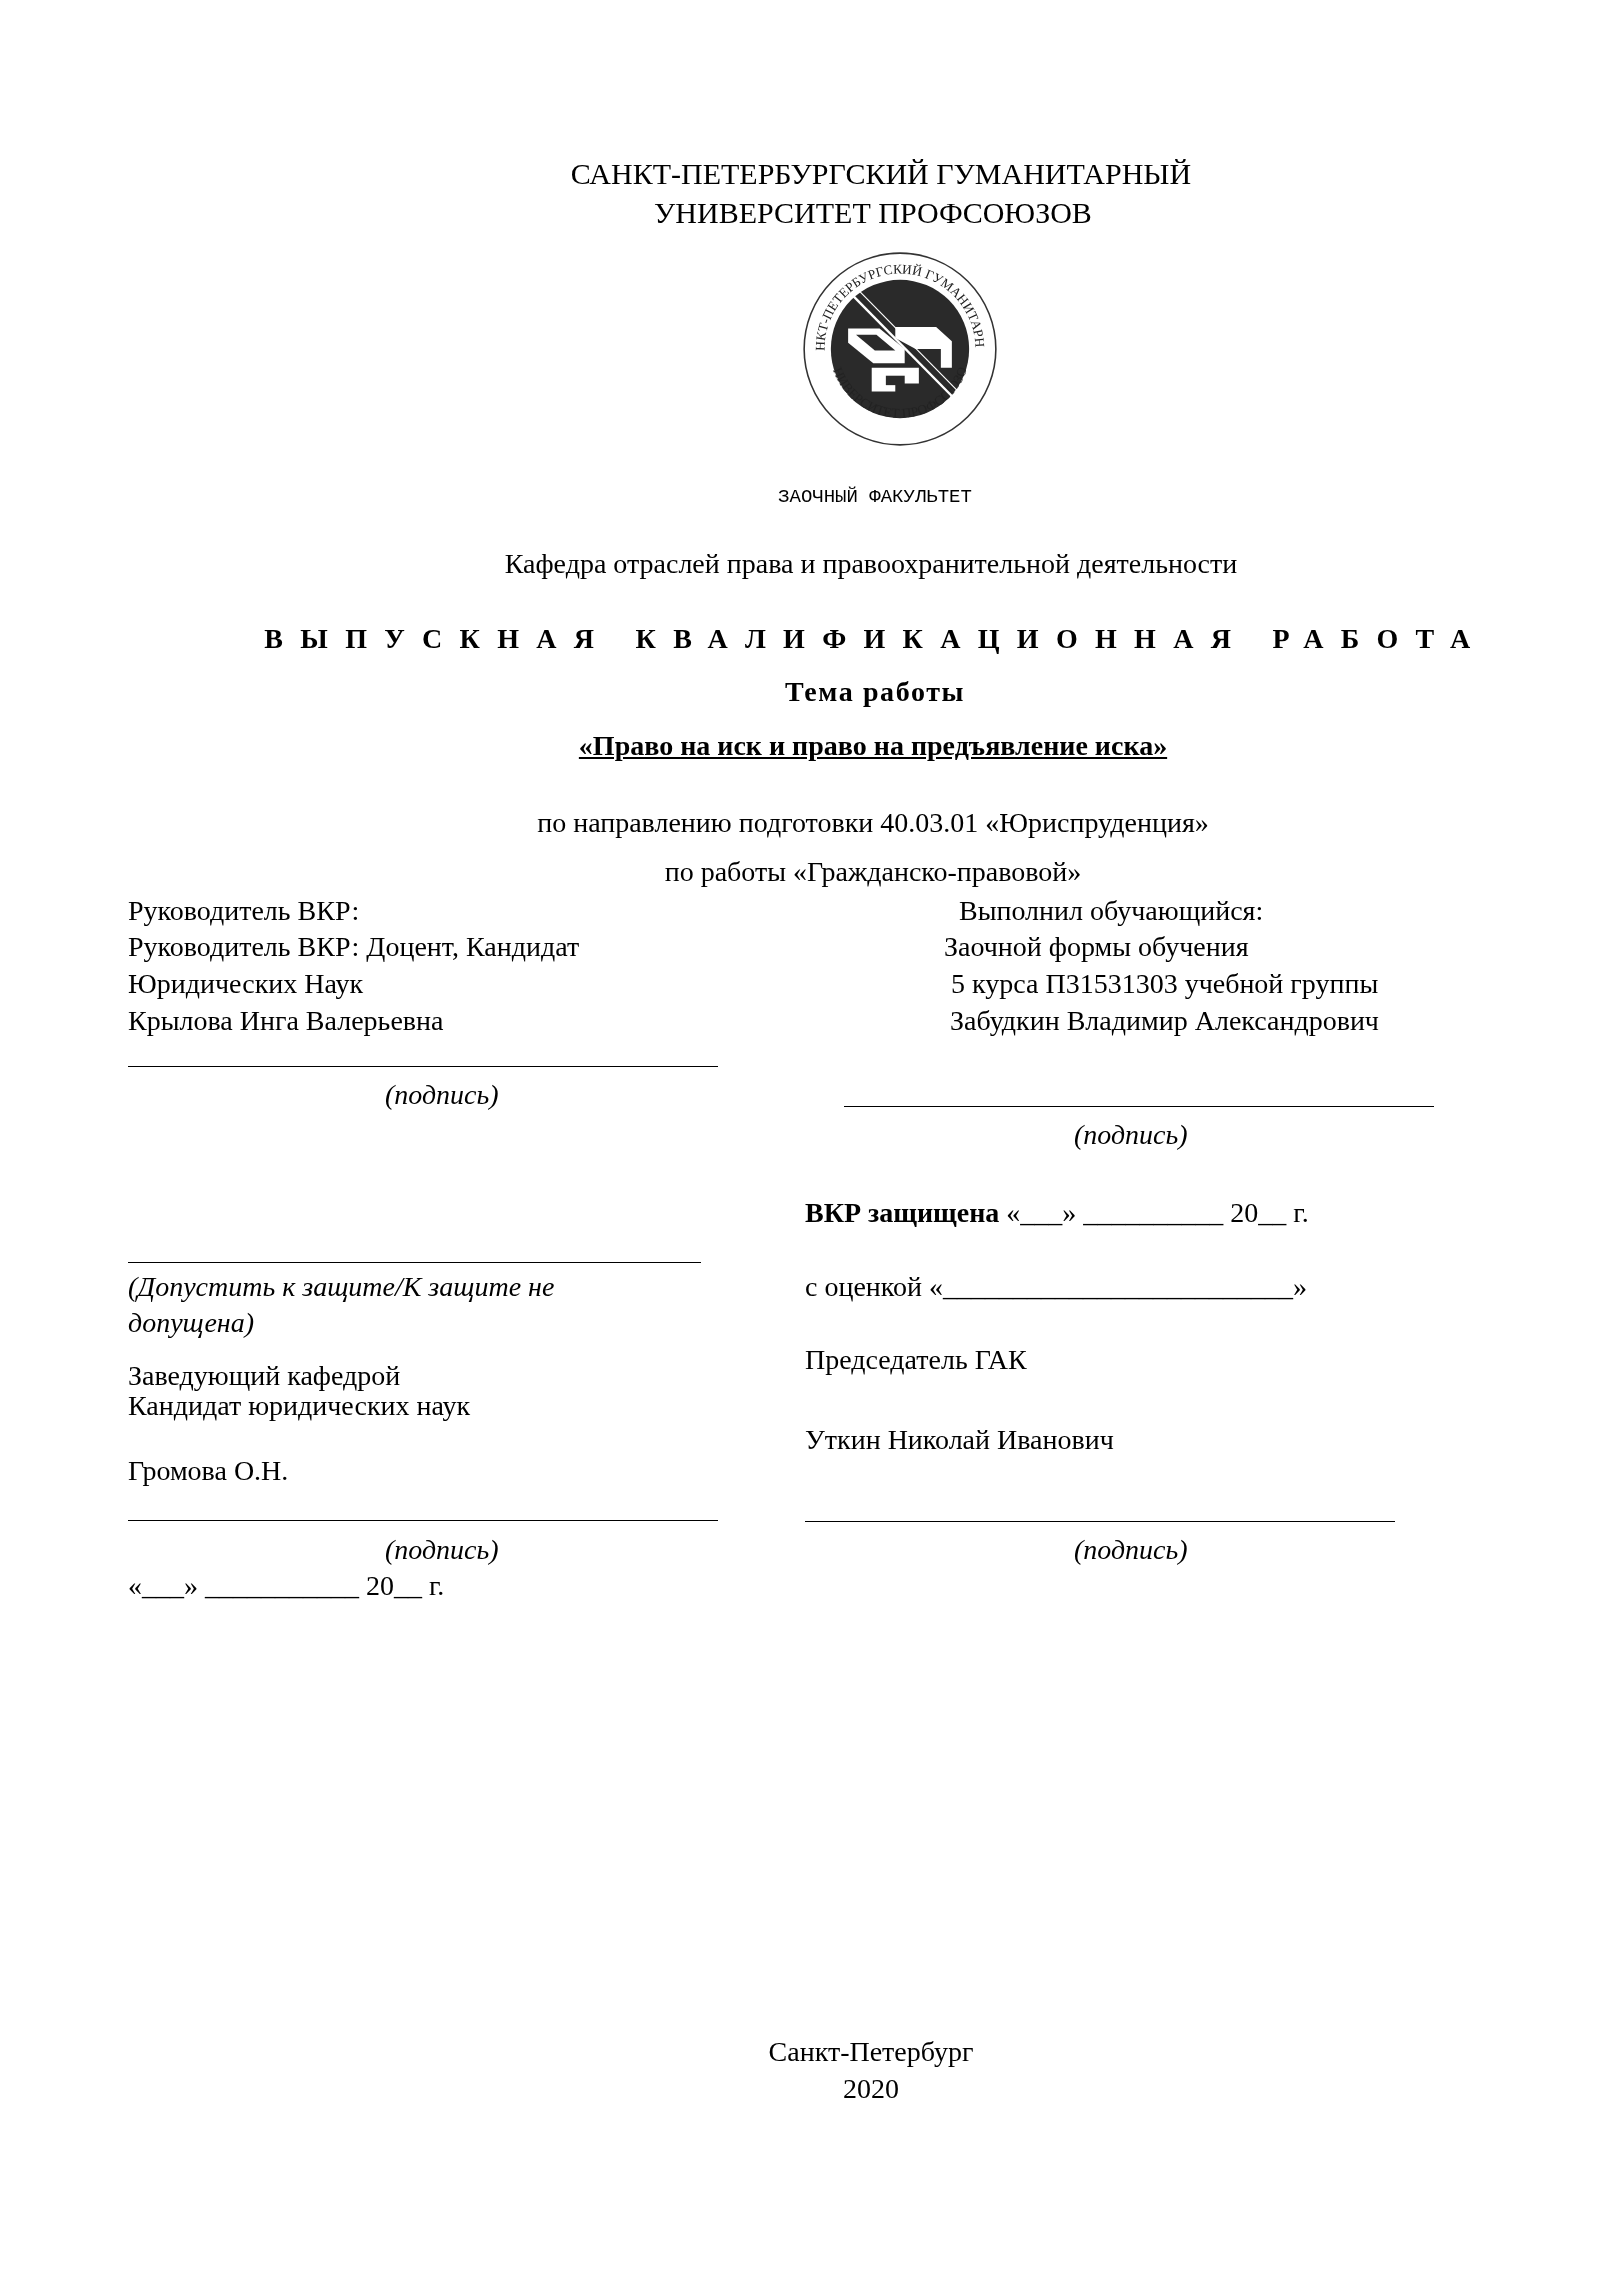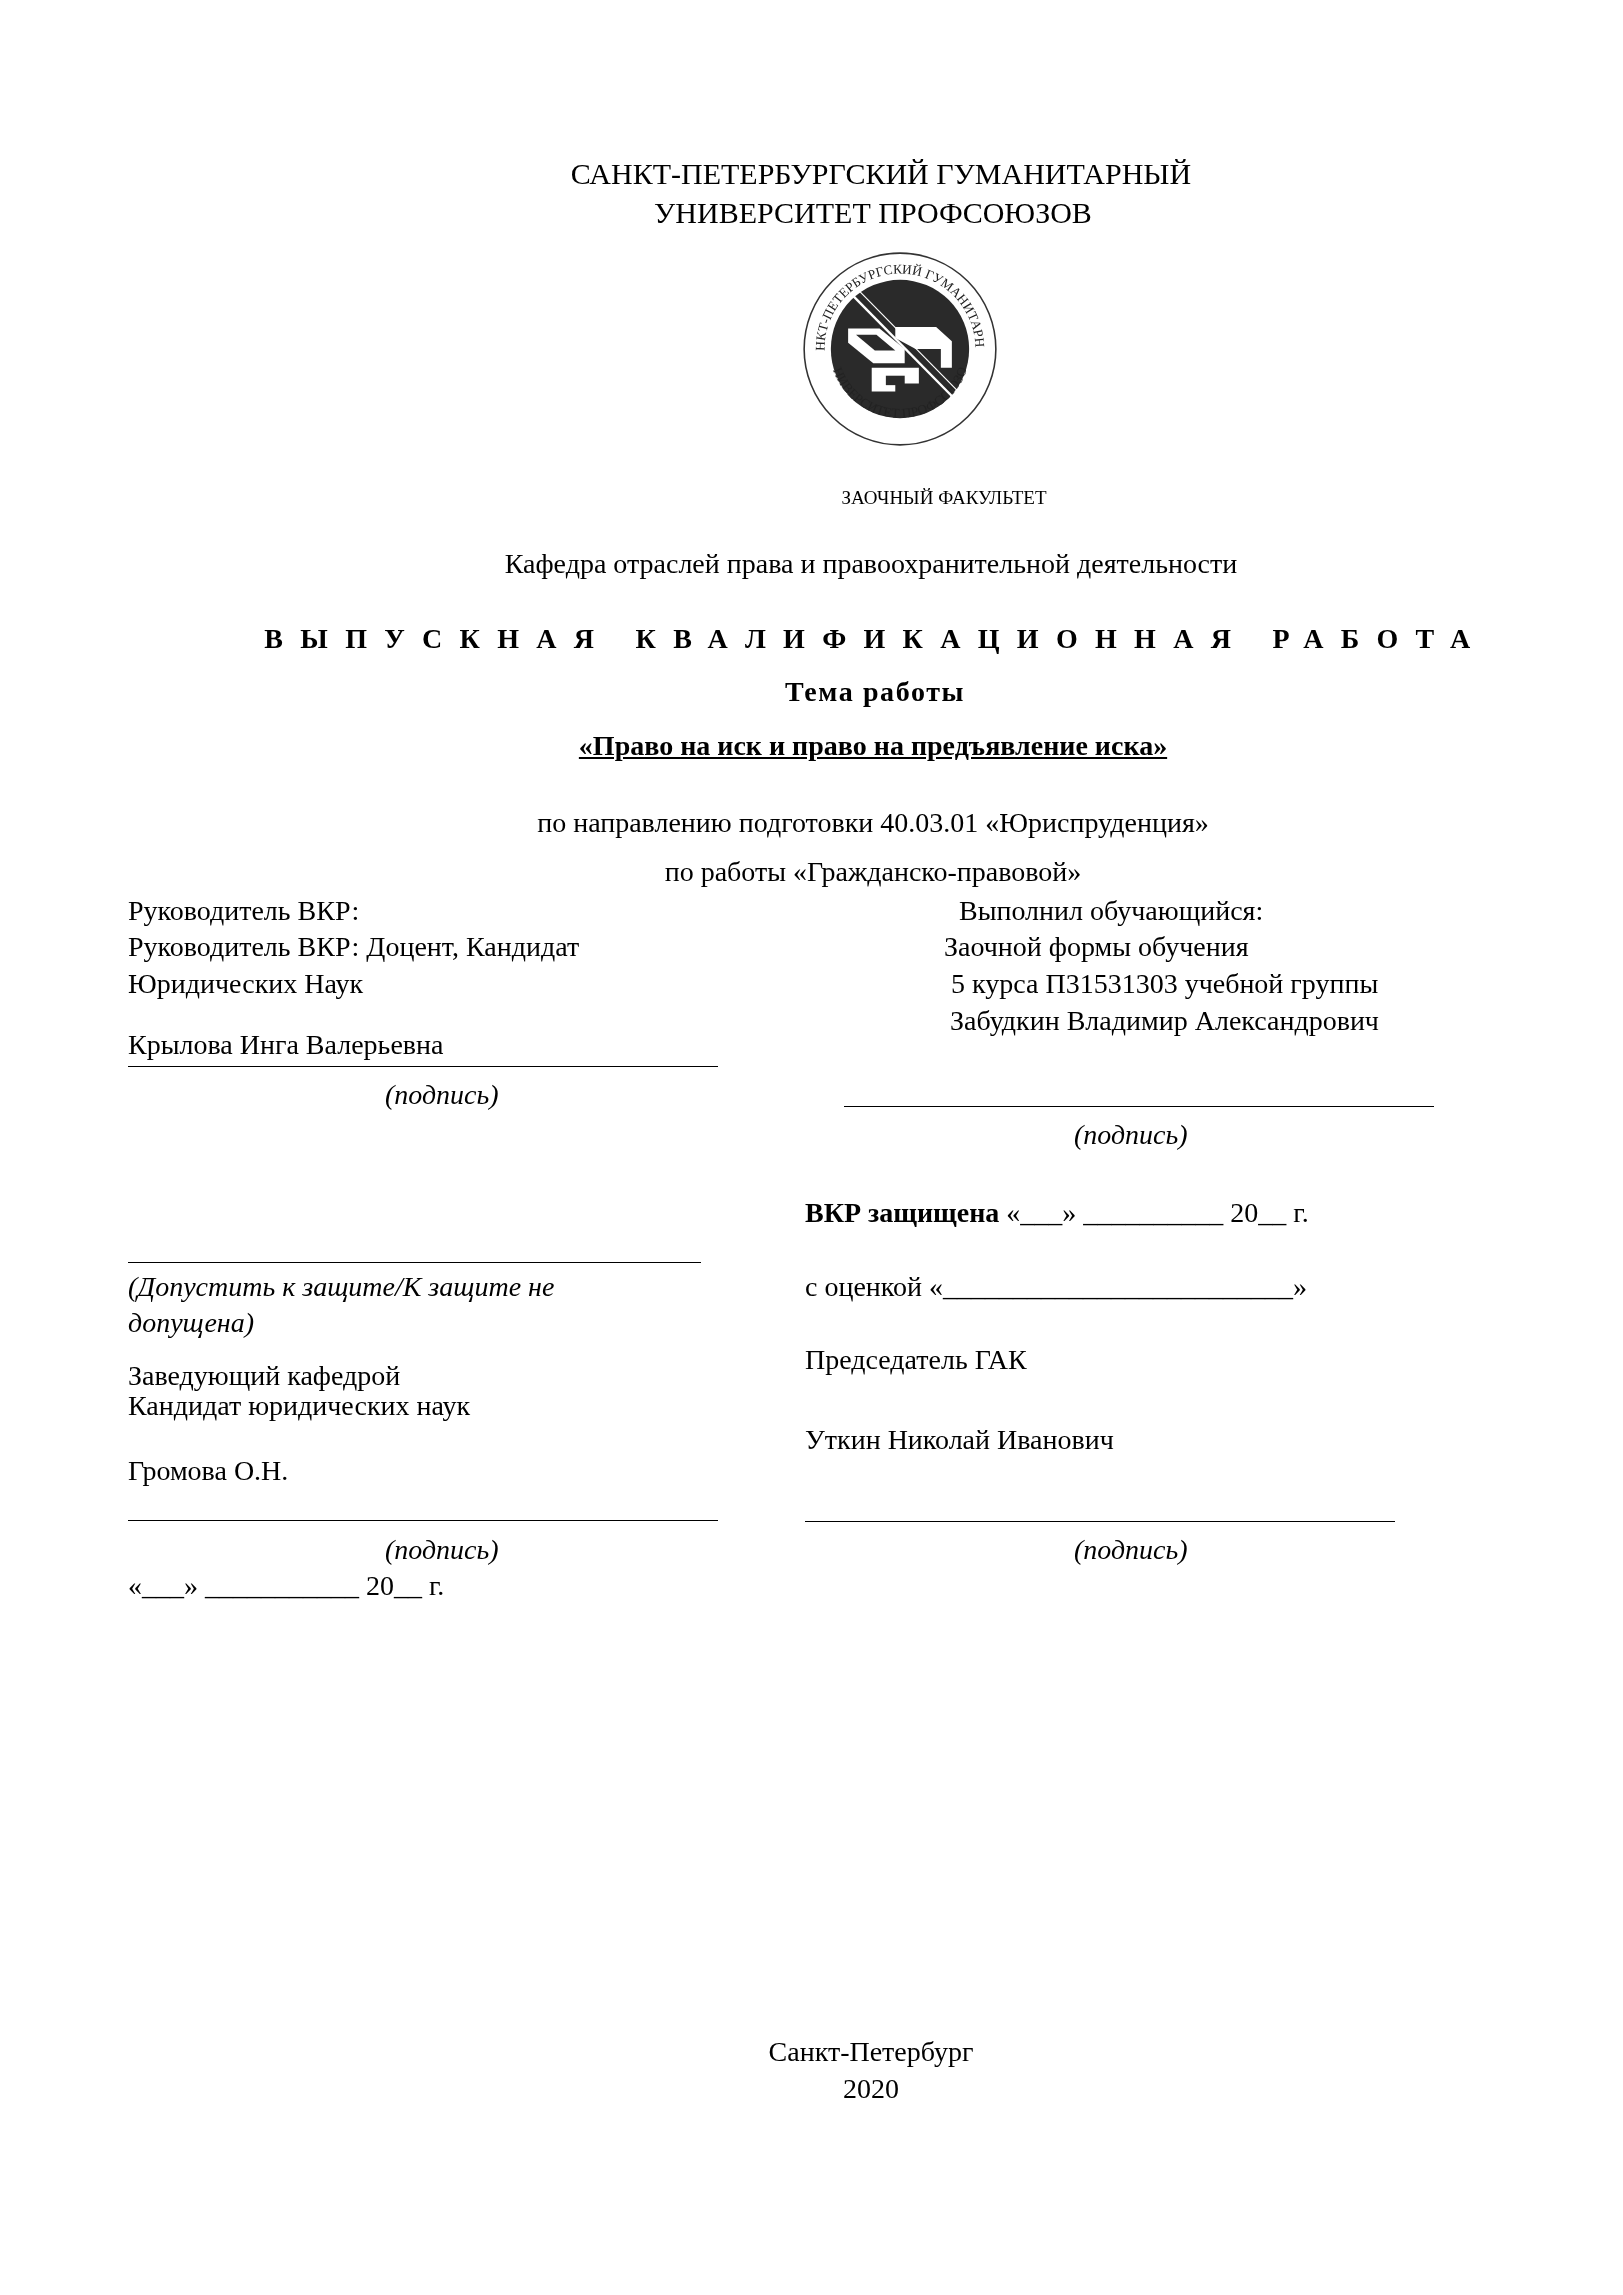--- a/index.html
+++ b/index.html
@@ -39,33 +39,33 @@
   <line x1="66" y1="58" x2="196" y2="190" stroke="#fff" stroke-width="3"></line>
   <line x1="74" y1="52" x2="204" y2="184" stroke="#fff" stroke-width="1.5"></line>
 
   <polygon points="60,100 100,100 132,126 132,144 92,144 60,118" fill="#fff"></polygon>
   <polygon points="70,108 96,108 120,128 94,128" fill="#2a2a2a"></polygon>
   <polygon points="120,98 172,98 192,116 192,150 178,150 178,126 146,126 120,112" fill="#fff"></polygon>
   <polygon points="90,150 150,150 150,170 120,170 120,180 90,180" fill="#fff"></polygon>
   <polygon points="108,160 132,160 132,172 108,172" fill="#2a2a2a"></polygon>
 </svg>
 
-<div class="abs c f24" style="left:944px; top:488px;">ЗАОЧНЫЙ ФАКУЛЬТЕТ</div>
+<div class="abs c f24" style="left:875px; top:488px;font-family:Liberation Mono, monospace;">ЗАОЧНЫЙ ФАКУЛЬТЕТ</div>
 <div class="abs c f36" style="left:871px; top:550px;text-align:center;">Кафедра отраслей права и правоохранительной деятельности</div>
 
 <div class="abs c f36 b spaced" style="left:876px; top:625px;">ВЫПУСКНАЯ КВАЛИФИКАЦИОННАЯ РАБОТА</div>
 <div class="abs c f36 b" style="left:875px; top:678px; letter-spacing:1.6px;">Тема работы</div>
 <div class="abs c f36 b" style="left:873px; top:732px;text-decoration:underline;">«Право на иск и право на предъявление иска»</div>
 <div class="abs c f36" style="left:873px; top:809px;">по направлению подготовки 40.03.01 «Юриспруденция»</div>
 <div class="abs c f36" style="left:873px; top:858px;">по работы «Гражданско-правовой»</div>
 
 <div class="abs f36" style="left:128px; top:897px;">Руководитель ВКР:</div>
 <div class="abs f36" style="left:128px; top:933px;">Руководитель ВКР: Доцент, Кандидат</div>
 <div class="abs f36" style="left:128px; top:970px;">Юридических Наук</div>
-<div class="abs f36" style="left:128px; top:1007px;margin-top:24px;">Крылова Инга Валерьевна</div>
+<div class="abs f36" style="left:128px; top:1007px;">Крылова Инга Валерьевна</div>
 <div class="sigline" style="left:128px; top:1066px; width:590px;"></div>
 <div class="abs f36 i" style="left:385px; top:1081px;">(подпись)</div>
 
 <div class="abs f36" style="left:959px; top:897px;">Выполнил обучающийся:</div>
 <div class="abs f36" style="left:944px; top:933px;">Заочной формы обучения</div>
 <div class="abs f36" style="left:951px; top:970px;">5 курса П31531303 учебной группы</div>
 <div class="abs f36" style="left:950px; top:1007px;">Забудкин Владимир Александрович</div>
 <div class="sigline" style="left:844px; top:1106px; width:590px;"></div>
 <div class="abs f36 i" style="left:1074px; top:1121px;">(подпись)</div>
 

